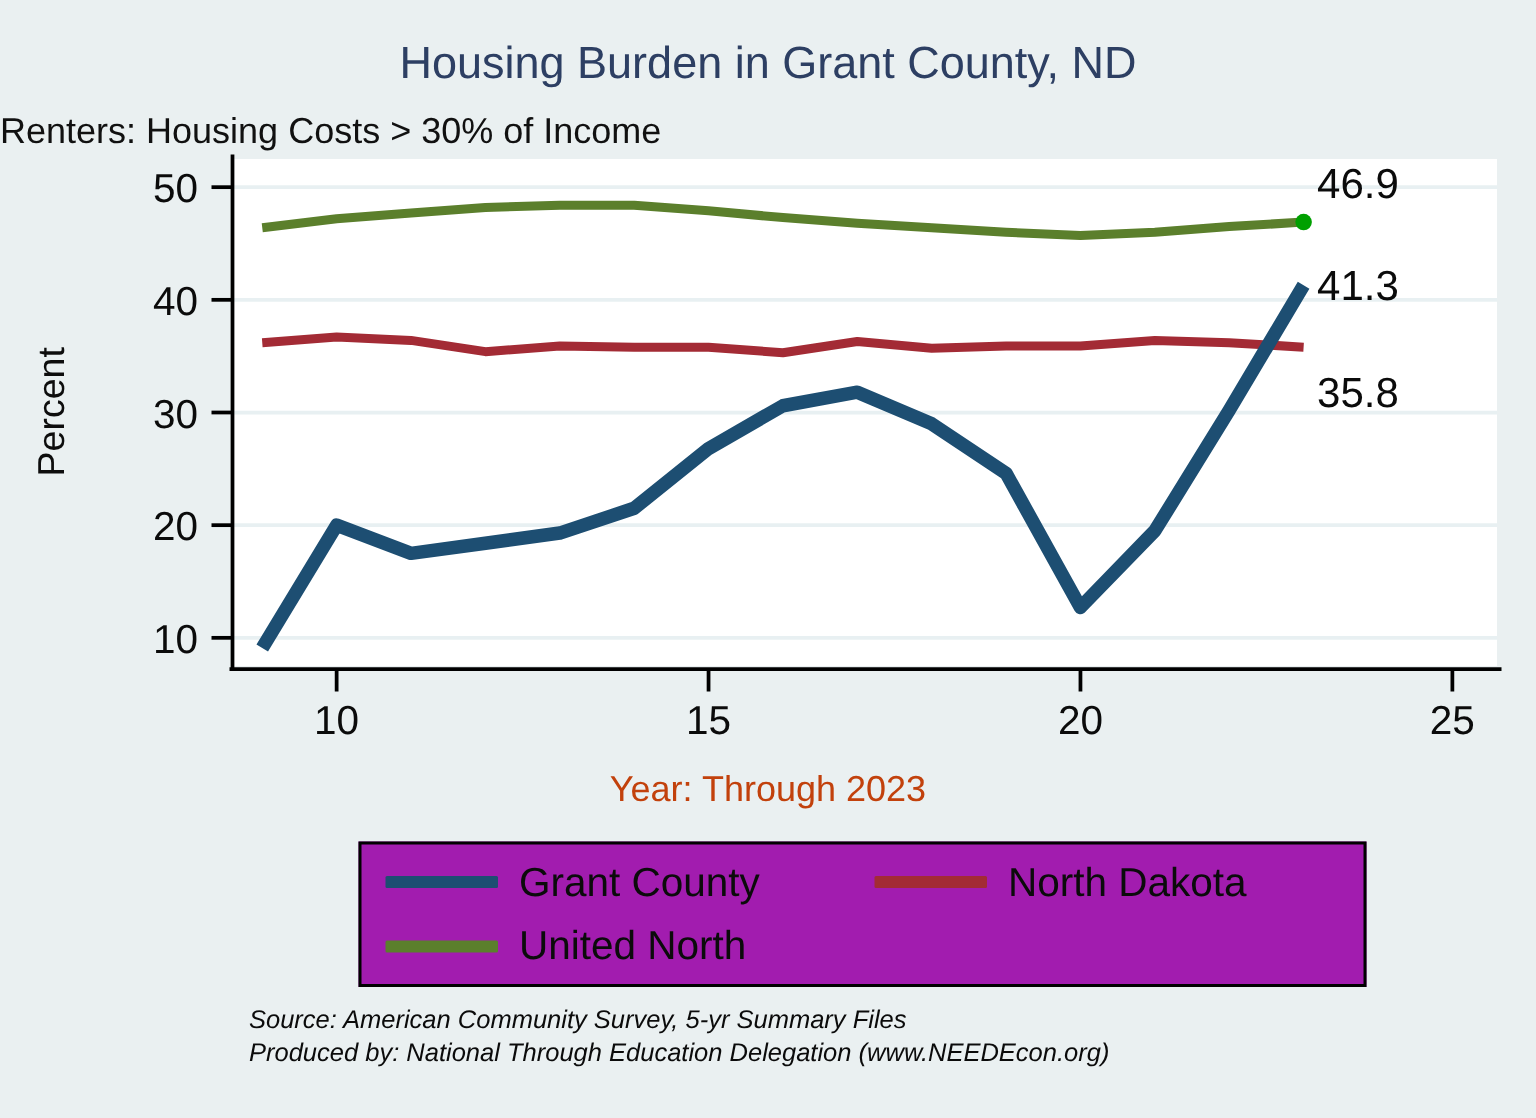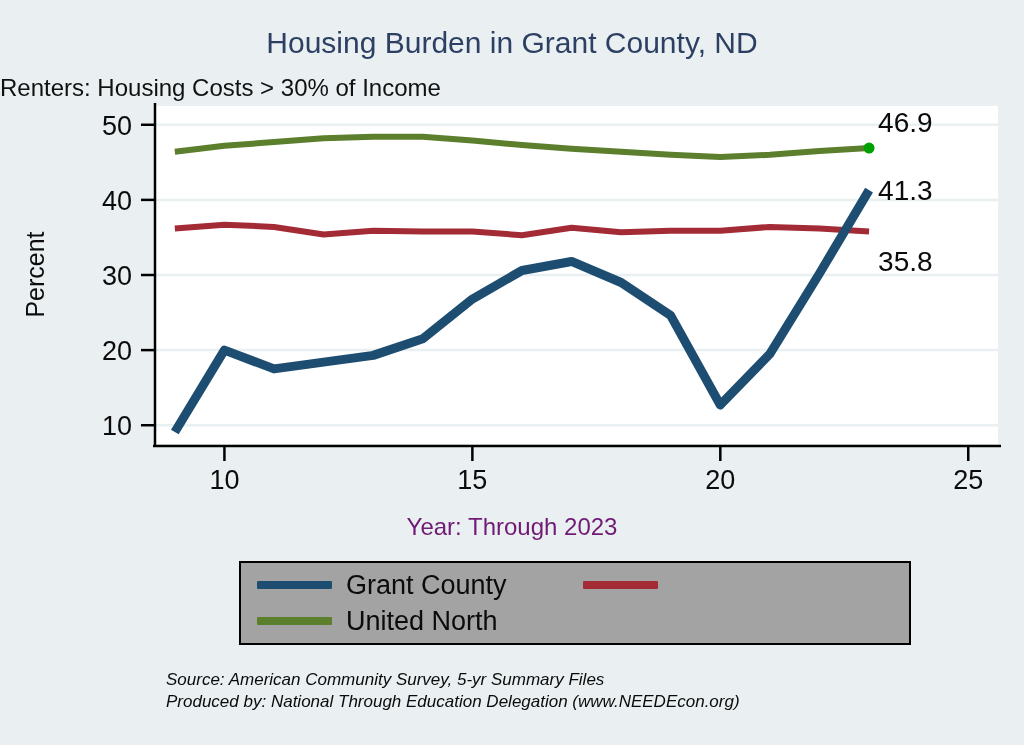--- a/index.html
+++ b/index.html
@@ -43,42 +43,42 @@
     color: #0d0d0d;
     transform: rotate(-90deg);
     transform-origin: center center;
   }
   .xlabel {
     position: absolute;
     left: 0; top: 513px;
     width: 1024px;
     text-align: center;
     font-size: 24px;
-    color: #701a75;
+    color: #c2410c;
   }
   svg.plot {
     position: absolute;
     left: 0; top: 0;
   }
   .tick-text {
     font-family: "Liberation Sans", sans-serif;
     font-size: 27px;
     fill: #0b0b0b;
   }
   .endlabel-text {
     font-family: "Liberation Sans", sans-serif;
     font-size: 28px;
     fill: #0b0b0b;
   }
   .legend-box {
     position: absolute;
     left: 239px; top: 561px;
     width: 672px;
-    height: 84px;
-    background: #a3a3a3;
+    height: 97px;
+    background: #a21caf;
     border: 2px solid #000000;
     box-sizing: border-box;
   }
   .legend-grid {
     position: absolute;
     left: 0; top: 0;
     width: 100%;
     height: 100%;
     display: grid;
     grid-template-columns: 1fr 1fr;
@@ -171,20 +171,21 @@
   </svg>
 
   <div class="legend-box">
     <div class="legend-grid" id="legend-grid">
         <div class="legend-item">
           <span class="legend-swatch" style="background: rgb(29, 78, 114);"></span>
           <span class="legend-label">Grant County</span>
         </div>
         <div class="legend-item">
           <span class="legend-swatch" style="background: rgb(163, 43, 53);"></span>
+          <span class="legend-label">North Dakota</span>
         </div>
         <div class="legend-item">
           <span class="legend-swatch" style="background: rgb(91, 127, 44);"></span>
           <span class="legend-label">United North</span>
         </div>
       </div>
   </div>
 
   <div class="footer">
     <div>Source: American Community Survey, 5-yr Summary Files</div>

